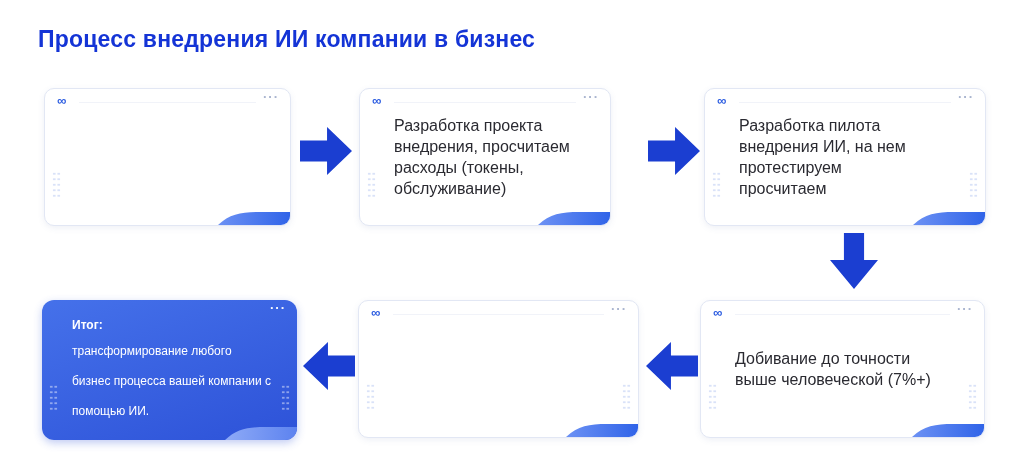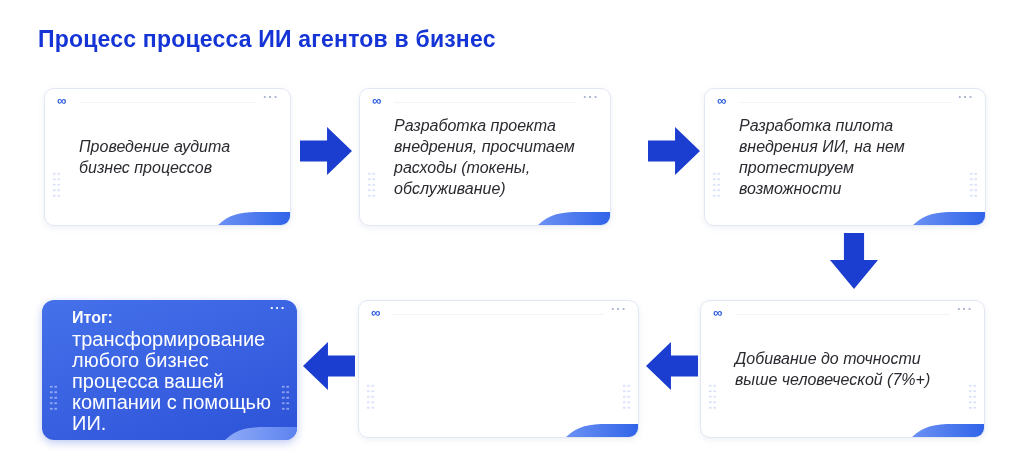--- a/index.html
+++ b/index.html
@@ -44,21 +44,20 @@
     background:#f1f3f9;
   }
   .dots{
     position:absolute;top:1px;right:11px;
     font-size:13px;font-weight:700;letter-spacing:1px;
     color:var(--dots);line-height:14px;
   }
   .card-text{
     font-size:16px;line-height:21px;color:var(--text);
     padding-left:34px;
-    font-style:italic;
   }
   .w160{max-width:194px}
   .w190{max-width:226px}
   .w205{max-width:240px}
   .dotgrid{
     position:absolute;width:9px;height:26px;top:60%;
     background-image:radial-gradient(circle,var(--dotgrid) 1px,transparent 1.3px);
     background-size:4.5px 5.5px;
   }
   .dotgrid.left{left:7px}
@@ -69,22 +68,22 @@
     left:42px;top:300px;width:255px;height:140px;
     background:linear-gradient(160deg,#4571ea 0%,#2d52d8 100%);
     border:none;border-radius:12px;
     box-shadow:0 3px 8px rgba(45,82,216,.30);
   }
   .card.result .dots{color:rgba(255,255,255,.95)}
   .card.result .dotgrid{
     background-image:radial-gradient(circle,rgba(255,255,255,.45) 1px,transparent 1.3px);
   }
   .result-content{padding-left:30px;max-width:230px}
-  .result-heading{font-size:16px;line-height:22px;font-weight:700;color:#ffffff}
-  .result-body{font-size:20px;line-height:21px;color:#ffffff}
+  .result-heading{font-size:12px;line-height:22px;font-weight:700;color:#ffffff}
+  .result-body{font-size:12px;line-height:30px;color:#ffffff}
   
   .arrow{position:absolute;background:var(--arrow)}
   .arrow.right{width:52px;height:48px;clip-path:polygon(0 28%,52% 28%,52% 0,100% 50%,52% 100%,52% 72%,0 72%)}
   .arrow.left{width:52px;height:48px;clip-path:polygon(100% 28%,48% 28%,48% 0,0 50%,48% 100%,48% 72%,100% 72%)}
   .arrow.down{width:48px;height:56px;clip-path:polygon(29% 0,71% 0,71% 48%,100% 48%,50% 100%,0 48%,29% 48%)}
   .defs-holder{position:absolute;width:0;height:0;overflow:hidden}
 </style>
 </head>
 <body>
 
@@ -96,28 +95,27 @@
         <stop offset="0" stop-color="#6d92f4"></stop>
         <stop offset="1" stop-color="#2f63e8"></stop>
       </linearGradient>
       <linearGradient id="swgLight" x1="0" y1="0" x2="1" y2="0">
         <stop offset="0" stop-color="#8fabf7"></stop>
         <stop offset="1" stop-color="#5c82ef"></stop>
       </linearGradient>
     </defs>
   </svg>
 
-  <h1 class="page-title">Процесс процесса ИИ агентов в бизнес</h1>
+  <h1 class="page-title">Процесс внедрения ИИ компании в бизнес</h1>
 
   <div class="card" style="left:44px;top:88px;width:247px">
     <span class="inf">∞</span>
     <span class="hairline"></span>
     <span class="dots">···</span>
     <span class="dotgrid left"></span>
-    <p class="card-text w160">Проведение аудита бизнес процессов</p>
     <svg class="swoosh" viewBox="0 0 76 17">
       <path d="M2 17 C 14 5, 26 3, 44 3 L 76 3 L 76 17 Z" fill="url(#swg)"></path>
     </svg>
   </div>
 
   <div class="card" style="left:359px;top:88px;width:252px">
     <span class="inf">∞</span>
     <span class="hairline"></span>
     <span class="dots">···</span>
     <span class="dotgrid left"></span>
@@ -126,21 +124,21 @@
       <path d="M2 17 C 14 5, 26 3, 44 3 L 76 3 L 76 17 Z" fill="url(#swg)"></path>
     </svg>
   </div>
 
   <div class="card" style="left:704px;top:88px;width:282px">
     <span class="inf">∞</span>
     <span class="hairline"></span>
     <span class="dots">···</span>
     <span class="dotgrid left"></span>
     <span class="dotgrid right"></span>
-    <p class="card-text w190">Разработка пилота внедрения ИИ, на нем протестируем возможности</p>
+    <p class="card-text w190">Разработка пилота внедрения ИИ, на нем протестируем просчитаем</p>
     <svg class="swoosh" viewBox="0 0 76 17">
       <path d="M2 17 C 14 5, 26 3, 44 3 L 76 3 L 76 17 Z" fill="url(#swg)"></path>
     </svg>
   </div>
 
   <div class="card" style="left:700px;top:300px;width:285px">
     <span class="inf">∞</span>
     <span class="hairline"></span>
     <span class="dots">···</span>
     <span class="dotgrid left"></span>

